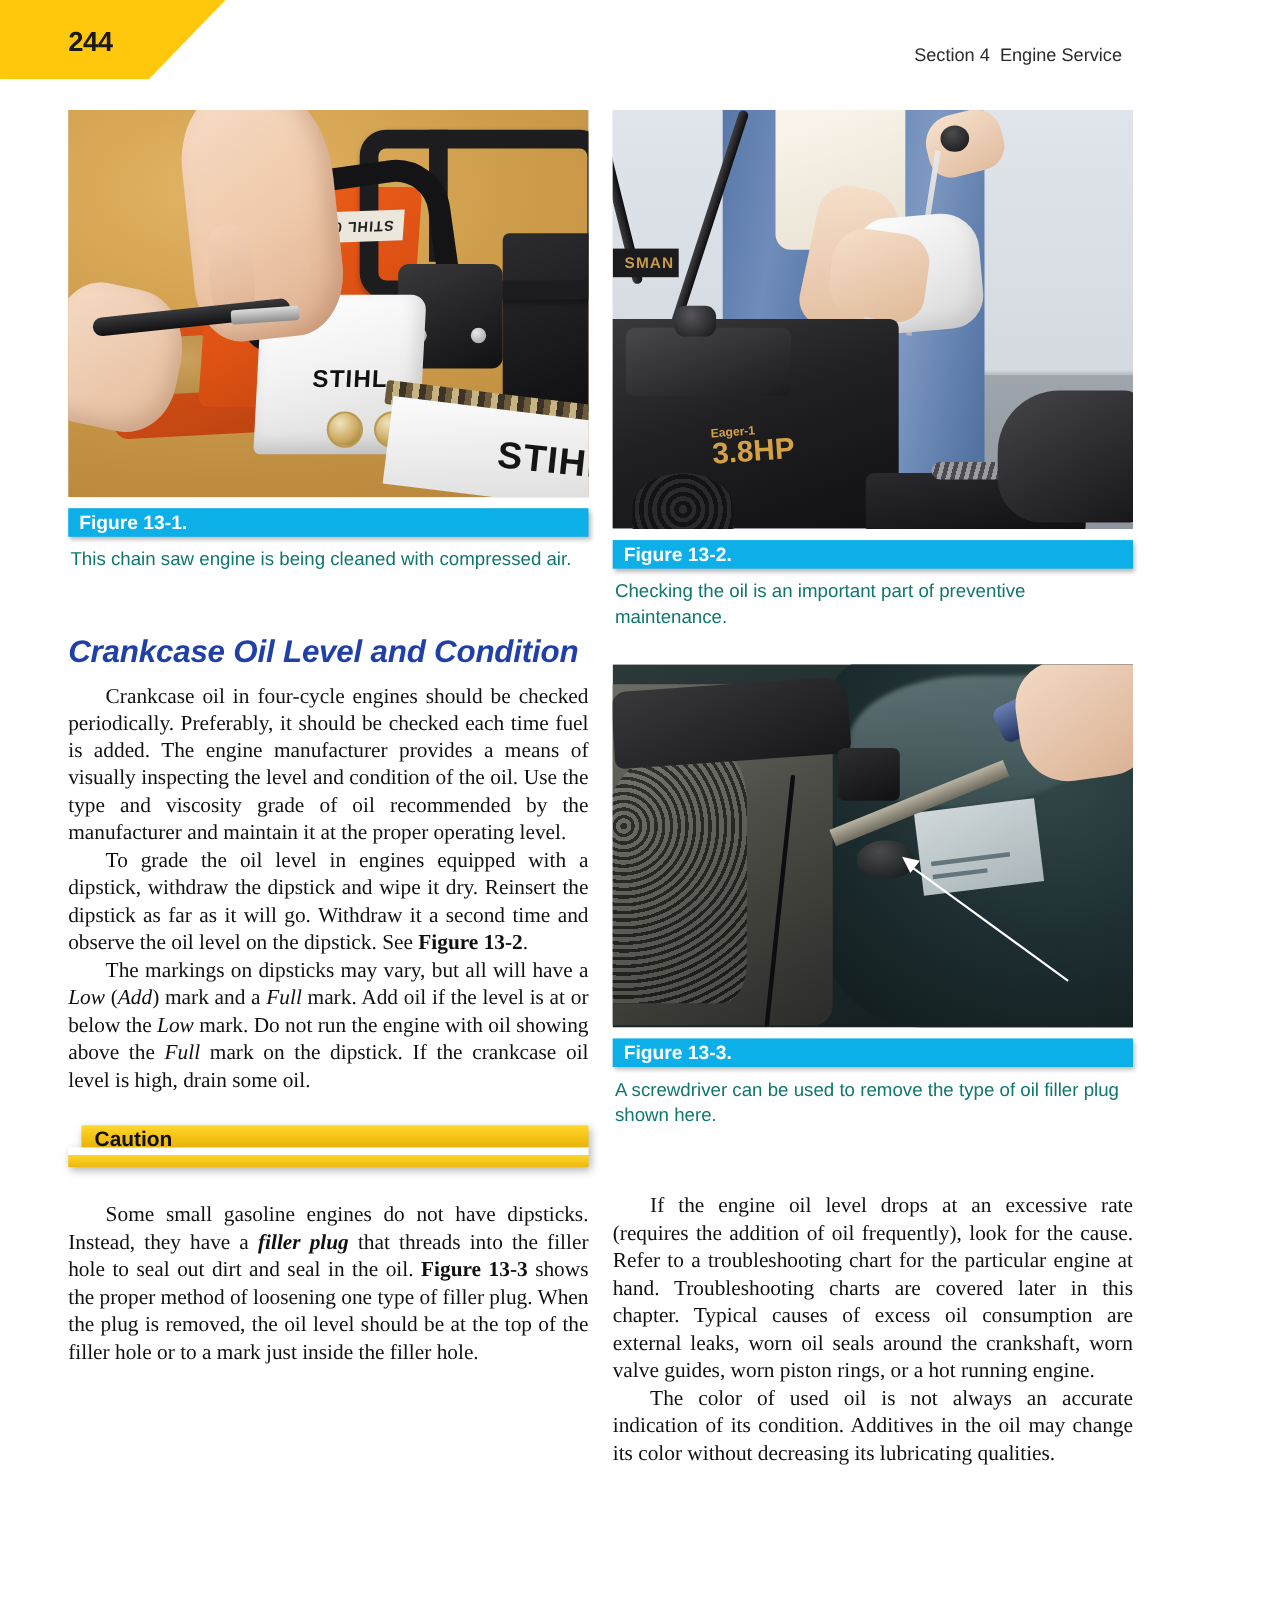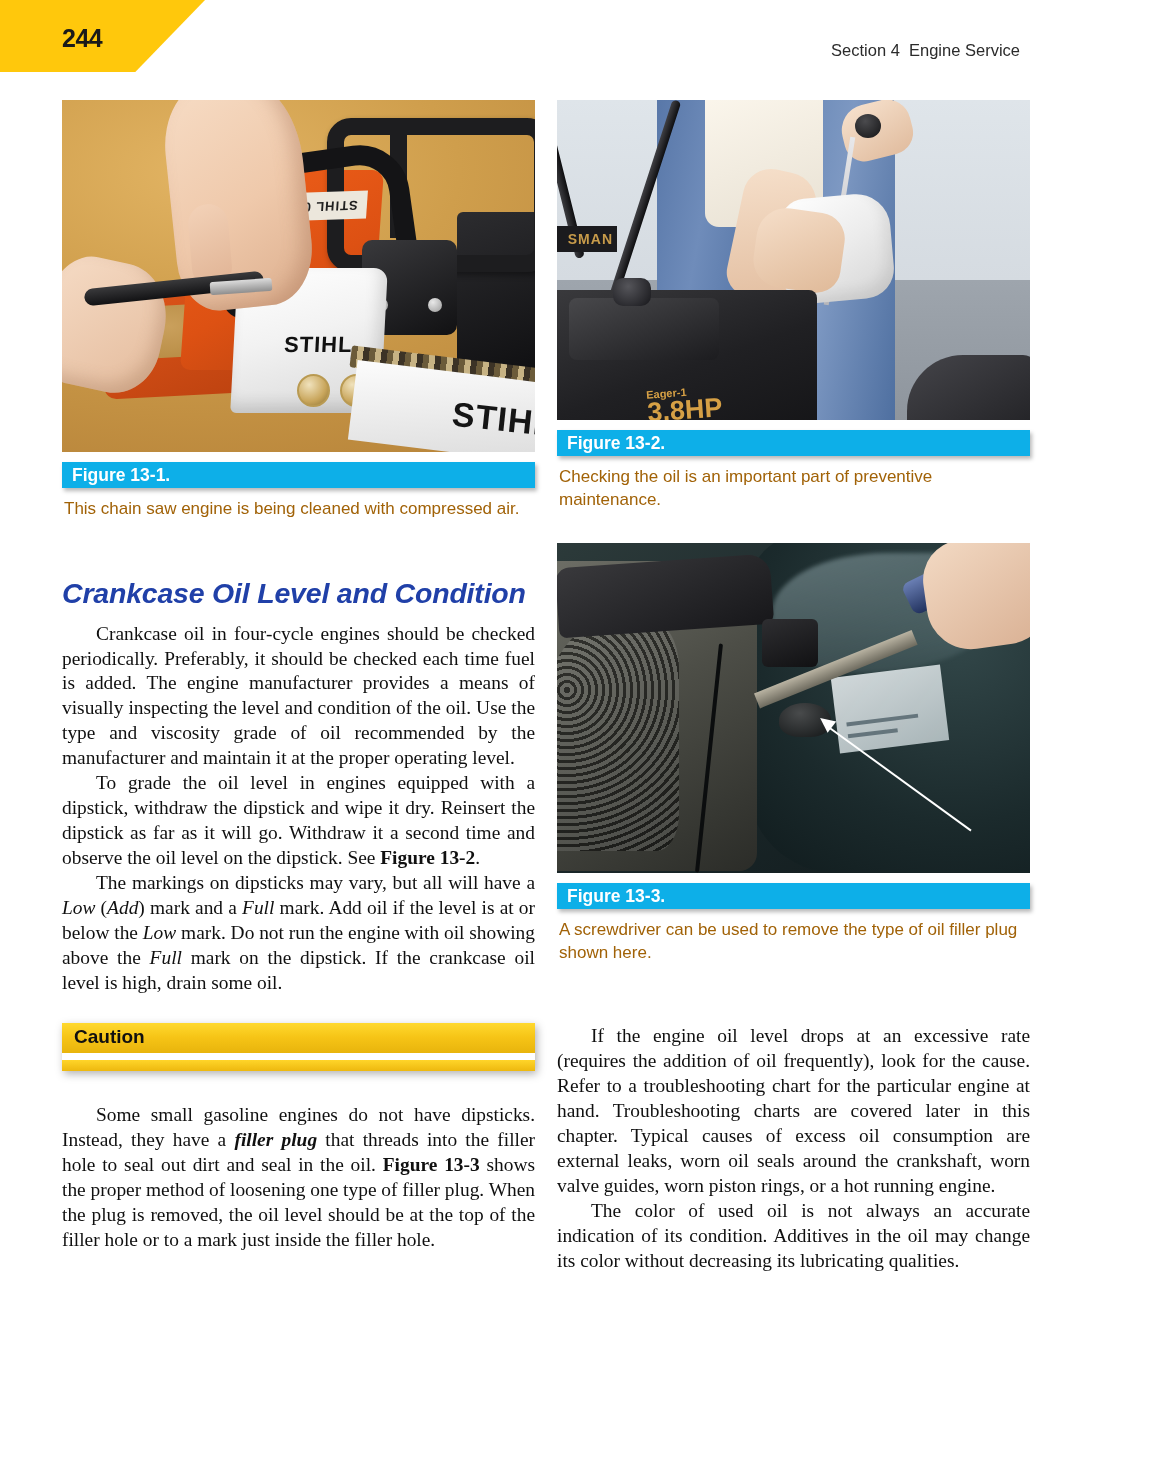--- a/index.html
+++ b/index.html
@@ -224,21 +224,21 @@
     letter-spacing: 1px;
   }
   .ph1 .rear-dark {
     position: absolute; left: 395px; top: 112px;
     width: 100px; height: 165px;
     background: linear-gradient(160deg,#2c2c2f,#0e0e10);
     border-radius: 6px 4px 34px 8px;
   }
 
   
-  .ph2 { width: 473px; height: 320px; }
+  .ph2 { width: 473px; height: 381px; }
   .ph2 .wallbg {
     position: absolute; inset: 0;
     background: linear-gradient(180deg,#dfe5ea 0%, #d4dae0 62%, #b9bfc6 63%, #a9b0b8 100%);
   }
   .ph2 .floor {
     position: absolute; left: 0; bottom: 0; width: 100%; height: 140px;
     background: linear-gradient(180deg,#9ea5ad,#8e959d);
   }
   .ph2 .leg-l {
     position: absolute; left: 100px; top: -5px;
@@ -513,21 +513,21 @@
     left: 10px; top: 3px;
     font-family: "Liberation Sans", "DejaVu Sans", sans-serif;
     font-weight: bold;
     font-size: 17.5px;
     color: #ffffff;
   }
   .fig-caption {
     font-family: "Liberation Sans", "DejaVu Sans", sans-serif;
     font-size: 17px;
     line-height: 1.33;
-    color: #a16207;
+    color: #0f766e;
     margin-top: 10px;
     padding-left: 2px;
   }
 
   
   .section-heading {
     font-family: "Liberation Sans", "DejaVu Sans", sans-serif;
     font-style: italic;
     font-weight: bold;
     font-size: 28.5px;
@@ -553,23 +553,24 @@
   p.body i { font-style: italic; }
   p.body .bi { font-weight: bold; font-style: italic; }
 
   
   .caution {
     margin-top: 28px;
     width: 473px;
     filter: drop-shadow(2px 3px 4px rgba(0,0,0,0.3));
   }
   .caution-head {
-    height: 30px;
+    height: 20px;
     background: linear-gradient(180deg,#FFD92E 0%, #F6C416 48%, #E8B40C 100%);
     position: relative;
+    margin-left: 12px;
   }
   .caution-head-text {
     position: absolute;
     left: 12px; top: 3px;
     font-family: "Liberation Sans", "DejaVu Sans", sans-serif;
     font-weight: bold;
     font-size: 19px;
     color: #101010;
   }
   .caution-gap { height: 7px; background: #ffffff; }

